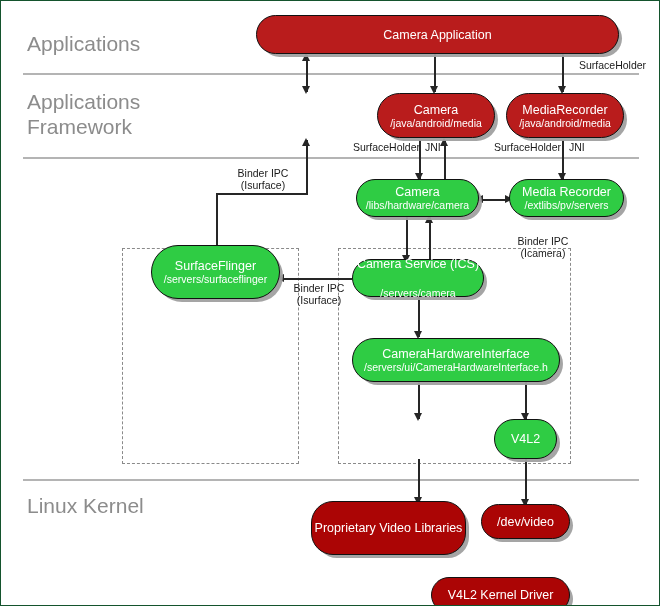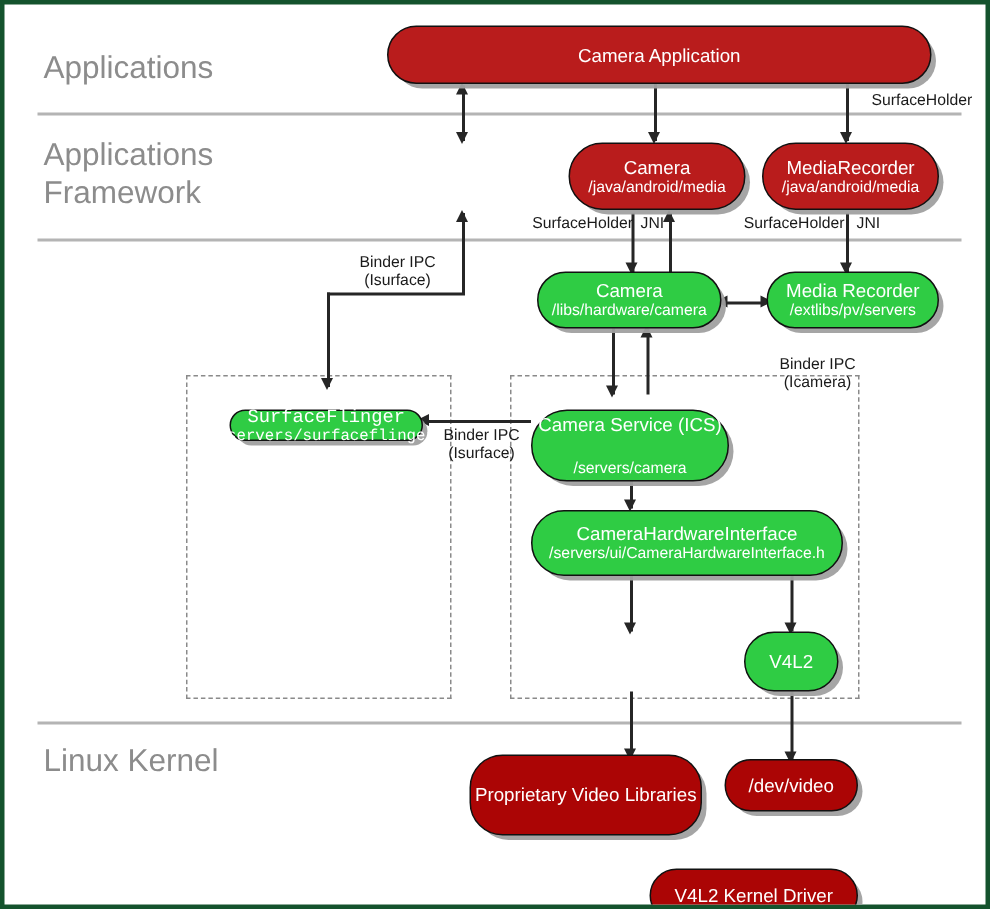--- a/index.html
+++ b/index.html
@@ -1,21 +1,21 @@
 <!DOCTYPE html>
 <html><head>
 <meta charset="utf-8">
 <style>
   html,body{margin:0;padding:0;background:#ffffff;}
   body{font-family:"Liberation Sans", sans-serif;}
   #canvas{
     position:relative;
     width:660px;height:606px;
     background:#ffffff;
-    border:3px solid #14532d;
+    border:1px solid #14532d;
     box-sizing:border-box;
     overflow:hidden;
   }
   .layer-label{
     position:absolute;
     color:#8c8c8c;
     font-size:21px;
     line-height:25px;
     white-space:pre-line;
     letter-spacing:0px;
@@ -196,26 +196,26 @@
   <div class="node green" style="left:355px;top:178px;width:123px;height:38px;">
     <span class="t1">Camera</span>
     <span class="t2">/libs/hardware/camera</span>
   </div>
 
   <div class="node green" style="left:508px;top:178px;width:115px;height:38px;">
     <span class="t1">Media Recorder</span>
     <span class="t2">/extlibs/pv/servers</span>
   </div>
 
-  <div class="node green" style="left:150px;top:270px;width:129px;height:21px;font-family:Liberation Mono, monospace;">
+  <div class="node green" style="left:150px;top:244px;width:129px;height:54px;">
     <span class="t1">SurfaceFlinger</span>
     <span class="t2">/servers/surfaceflinger</span>
   </div>
 
-  <div class="node green" style="left:351px;top:270px;width:132px;height:48px;gap:16px;">
+  <div class="node green" style="left:351px;top:258px;width:132px;height:38px;gap:16px;">
     <span class="t1">Camera Service (ICS)</span>
     <span class="t2">/servers/camera</span>
   </div>
 
   <div class="node green" style="left:351px;top:337px;width:208px;height:44px;">
     <span class="t1">CameraHardwareInterface</span>
     <span class="t2">/servers/ui/CameraHardwareInterface.h</span>
   </div>
 
 

